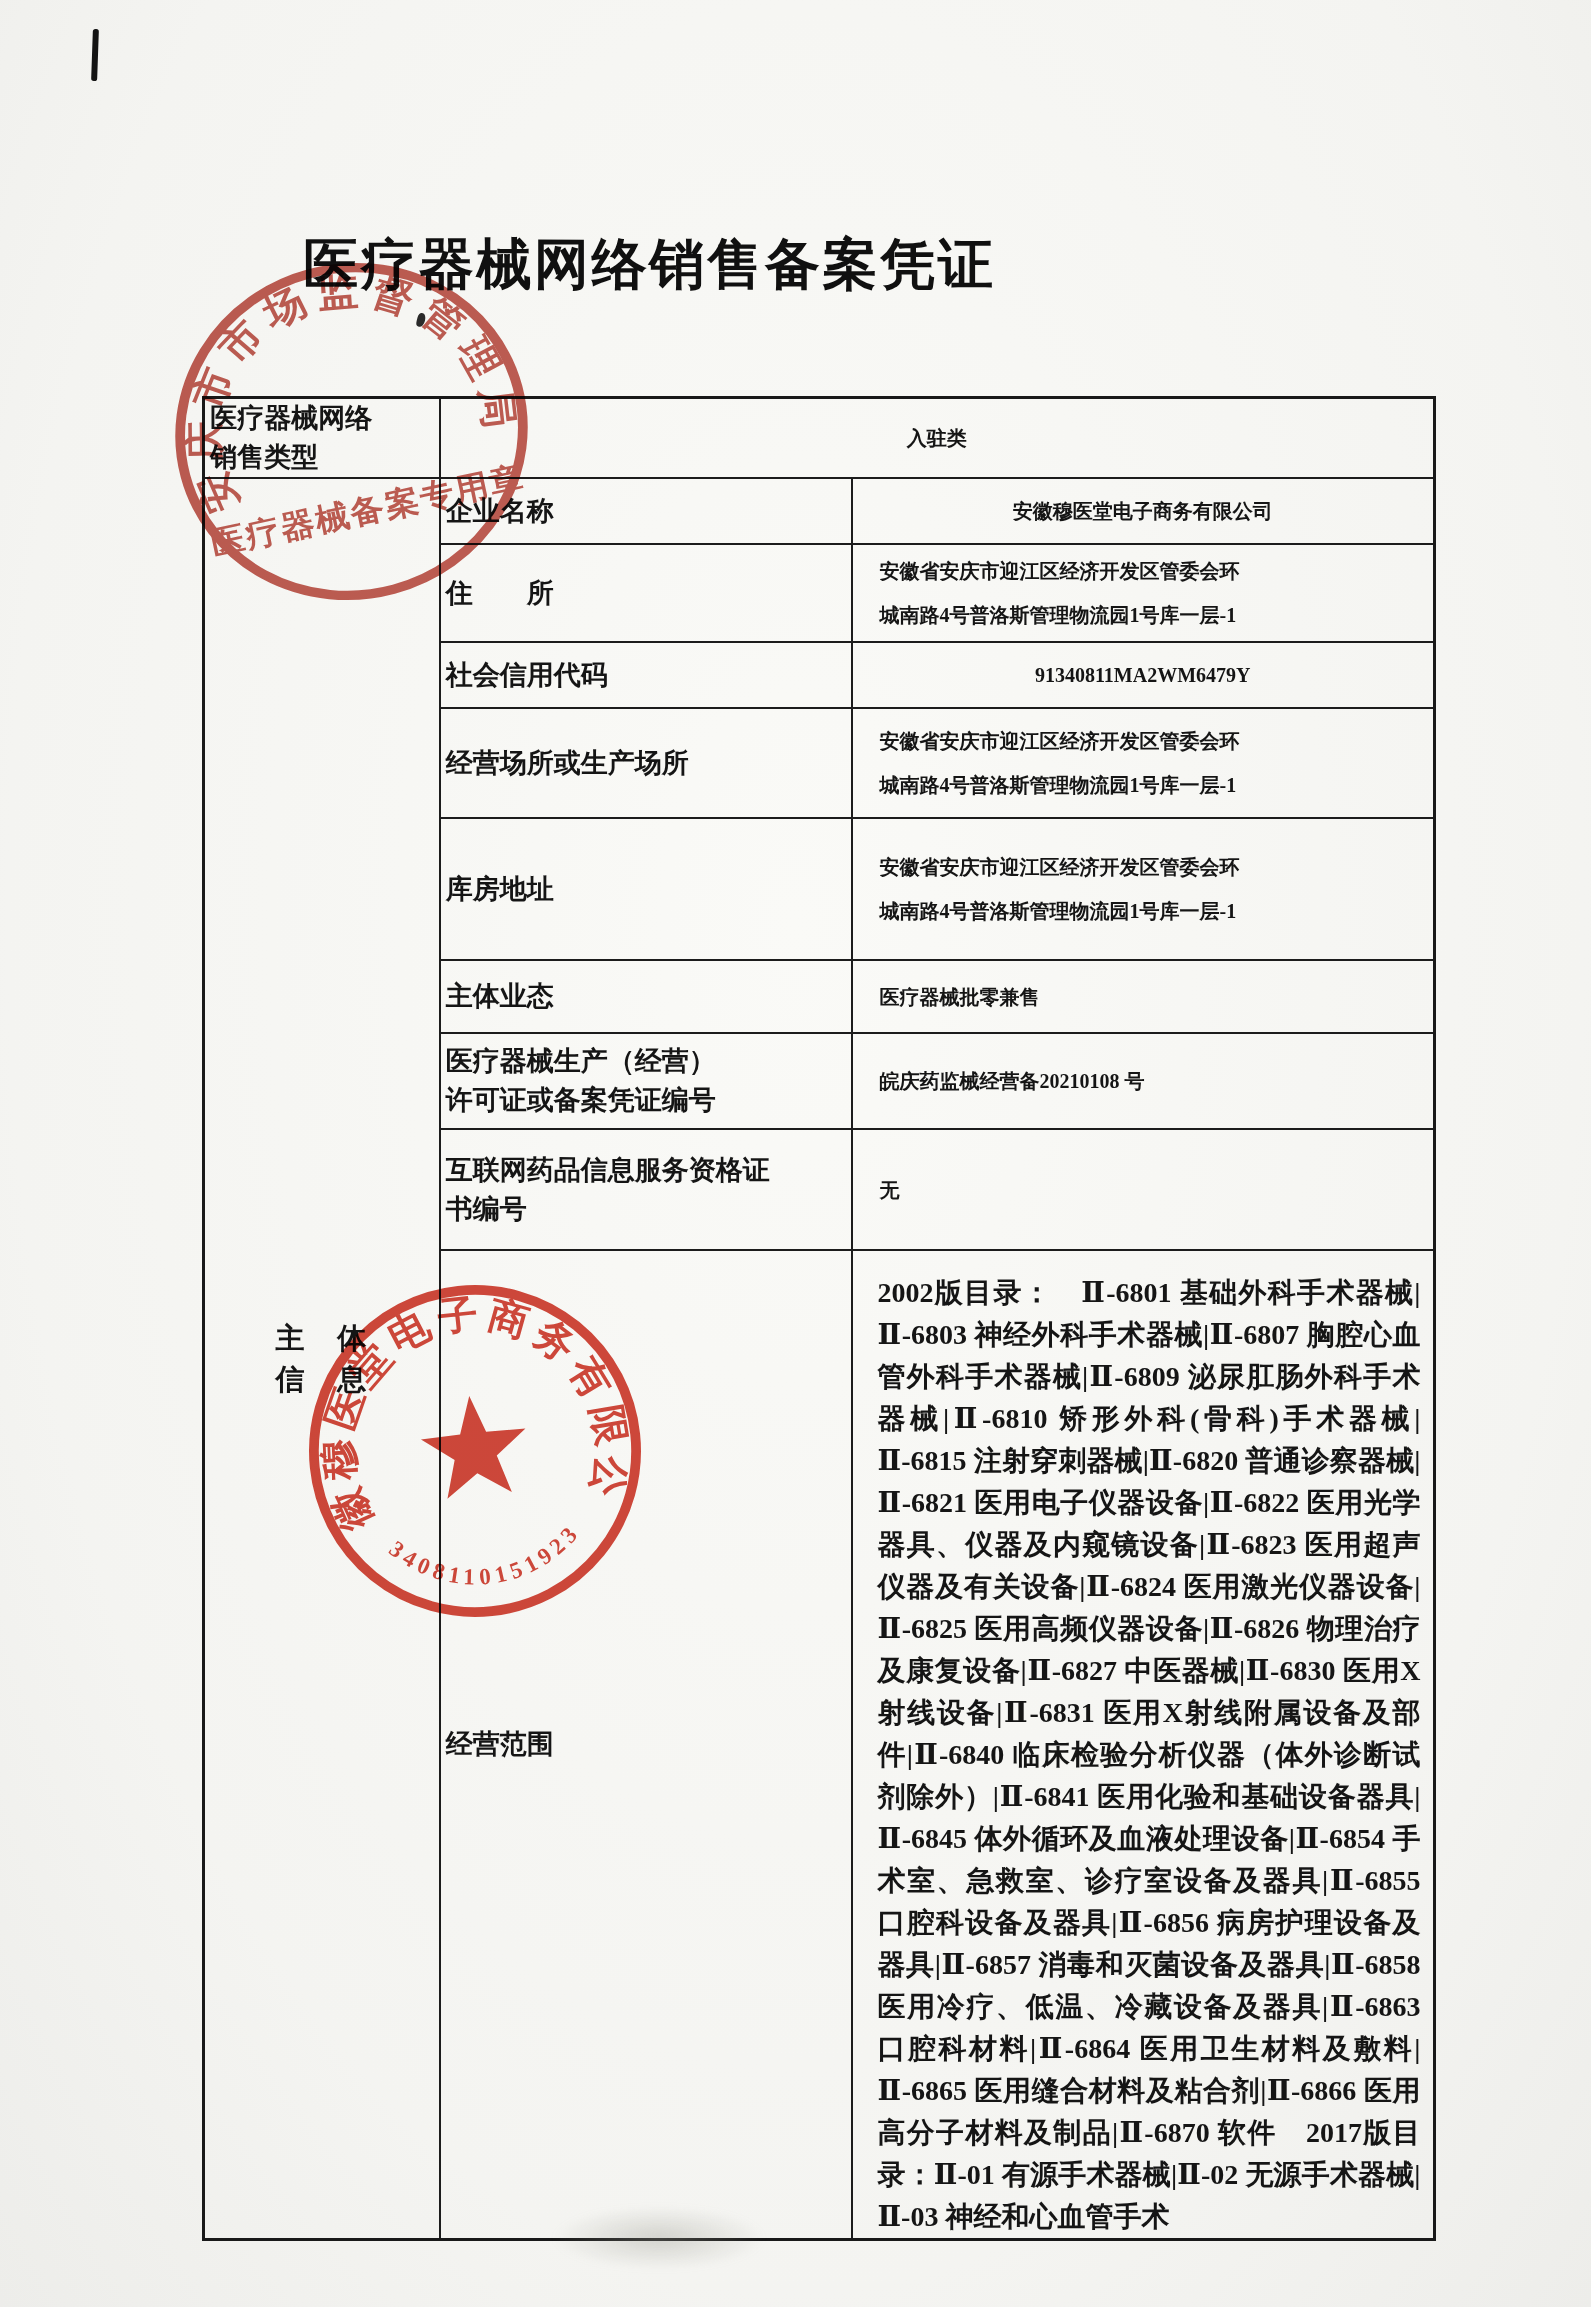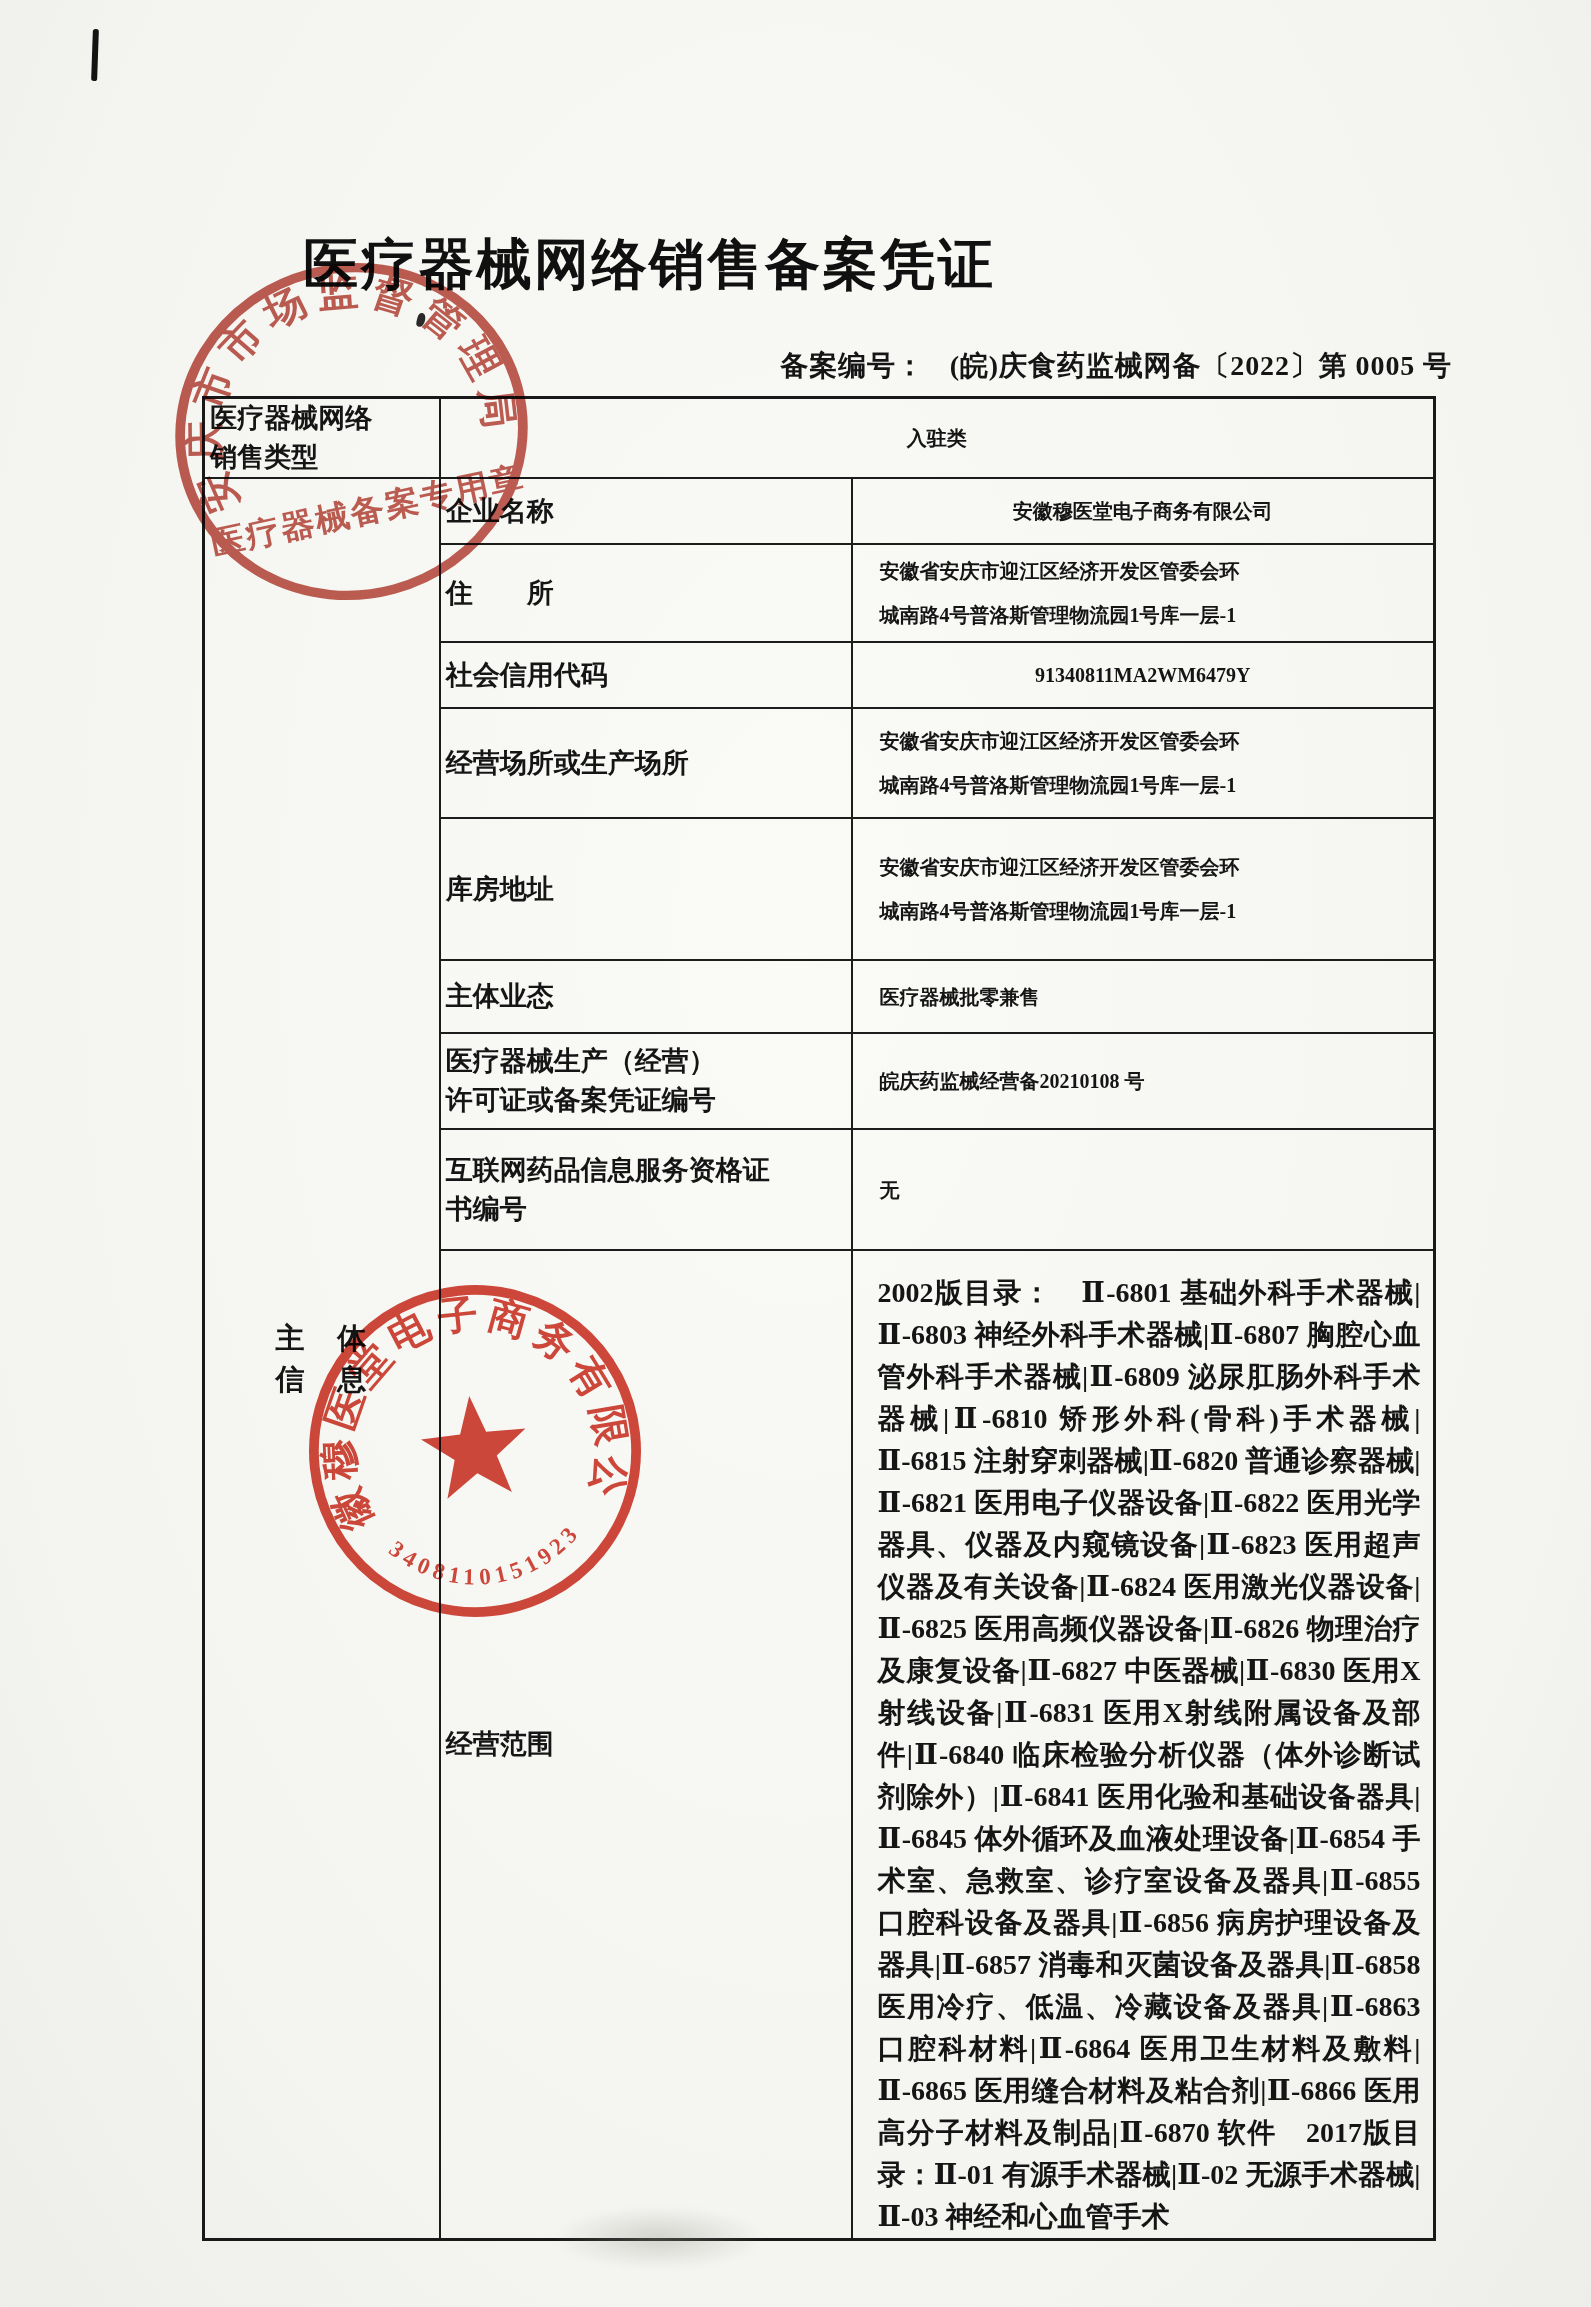--- a/index.html
+++ b/index.html
@@ -72,23 +72,20 @@
 </head>
 <body>
 
 <div class="page">
 
   <div class="ink-tick"></div>
   <div class="ink-speck"></div>
 
   <h1 class="title">医疗器械网络销售备案凭证</h1>
 
-  <div class="record-no">
-    <span class="lbl">备案编号：</span><span>(皖)庆食药监械网备〔2022〕第 0005 号</span>
-  </div>
 
   <table class="cert">
     <colgroup>
         <col class="cA">
         <col class="cB">
         <col class="cC">
       </colgroup>
     <tbody>
         <tr class="r1">
       <td class="lab">医疗器械网络

